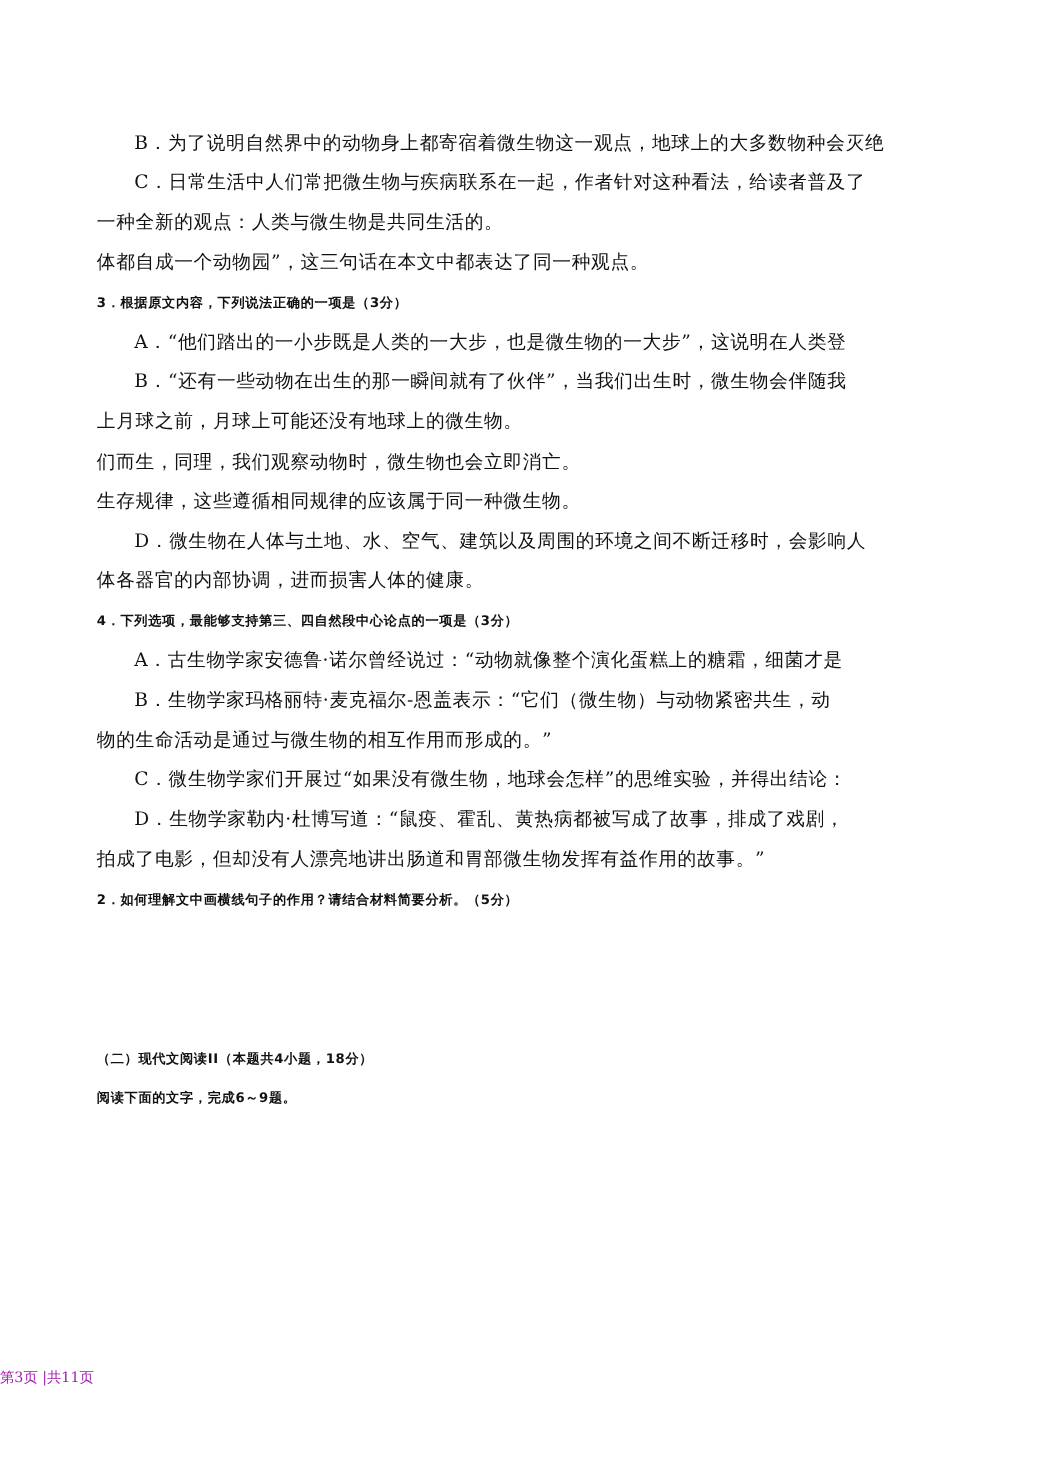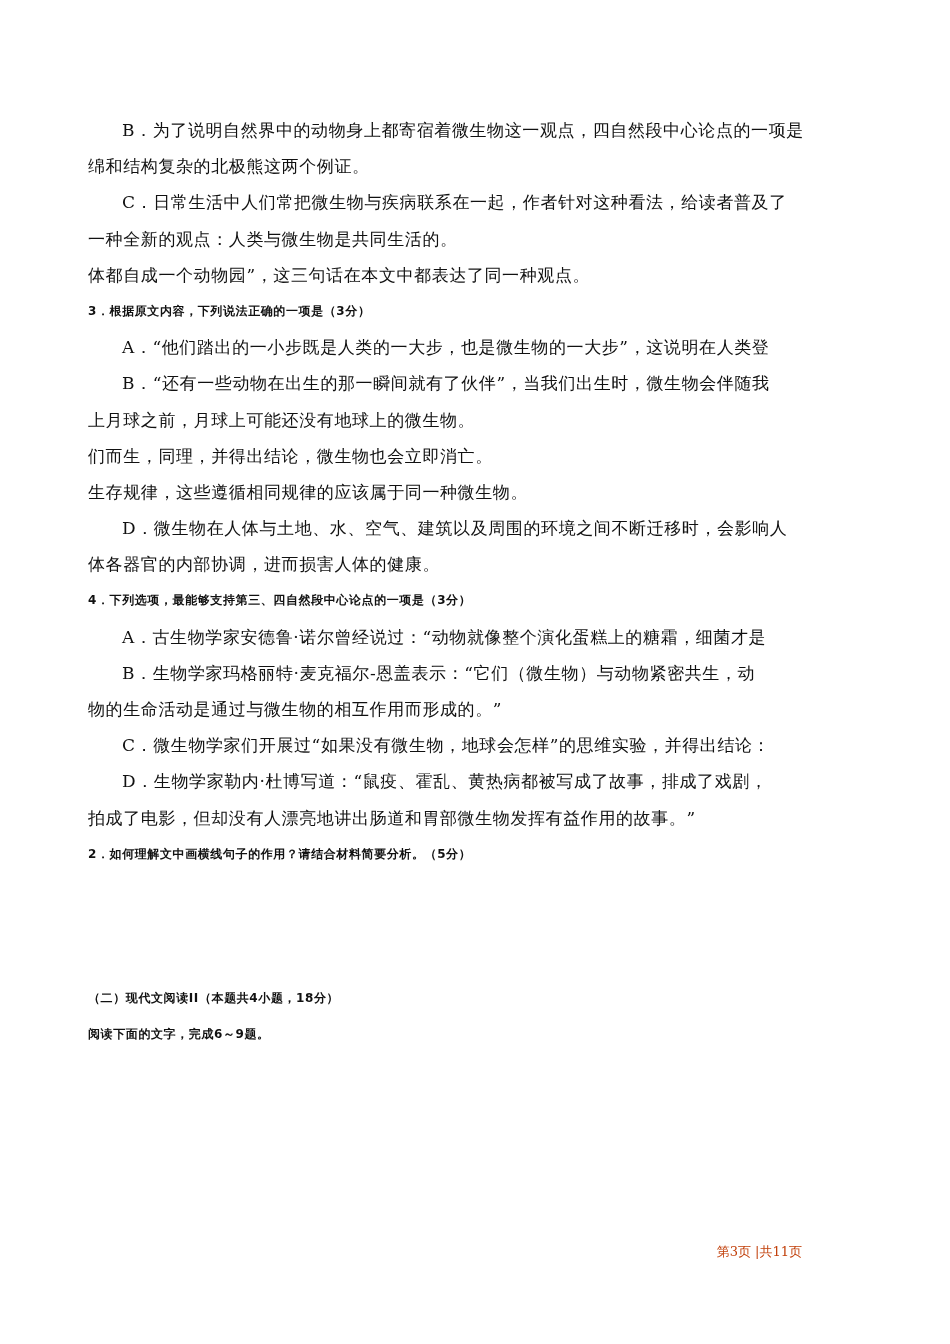--- a/index.html
+++ b/index.html
@@ -37,45 +37,44 @@
       font-size: 12px;
     }
     .gap {
       height: 108px;
     }
     .footer {
       position: absolute;
       left: 0;
       width: 802px;
       top: 1243px;
-      text-align: right;
+      text-align: left;
       font-size: 13px;
       font-family: "DejaVu Serif", "Liberation Serif", serif;
-      color: #c2410c;
+      color: #a21caf;
     }
   </style>
 </head>
 <body>
 
 <div class="page">
 
   <div>
-    <div class="line indent">B．为了说明自然界中的动物身上都寄宿着微生物这一观点，四自然段中心论点的一项是</div>
-    <div class="line">绵和结构复杂的北极熊这两个例证。</div>
+    <div class="line indent">B．为了说明自然界中的动物身上都寄宿着微生物这一观点，地球上的大多数物种会灭绝</div>
     <div class="line indent">C．日常生活中人们常把微生物与疾病联系在一起，作者针对这种看法，给读者普及了</div>
     <div class="line">一种全新的观点：人类与微生物是共同生活的。</div>
     <div class="line">体都自成一个动物园”，这三句话在本文中都表达了同一种观点。</div>
   </div>
 
   <div>
     <div class="line bold">3．根据原文内容，下列说法正确的一项是（3分）</div>
     <div class="line indent">A．“他们踏出的一小步既是人类的一大步，也是微生物的一大步”，这说明在人类登</div>
     <div class="line indent">B．“还有一些动物在出生的那一瞬间就有了伙伴”，当我们出生时，微生物会伴随我</div>
     <div class="line">上月球之前，月球上可能还没有地球上的微生物。</div>
-    <div class="line">们而生，同理，并得出结论，微生物也会立即消亡。</div>
+    <div class="line">们而生，同理，我们观察动物时，微生物也会立即消亡。</div>
     <div class="line">生存规律，这些遵循相同规律的应该属于同一种微生物。</div>
     <div class="line indent">D．微生物在人体与土地、水、空气、建筑以及周围的环境之间不断迁移时，会影响人</div>
     <div class="line">体各器官的内部协调，进而损害人体的健康。</div>
   </div>
 
   <div>
     <div class="line bold">4．下列选项，最能够支持第三、四自然段中心论点的一项是（3分）</div>
     <div class="line indent">A．古生物学家安德鲁·诺尔曾经说过：“动物就像整个演化蛋糕上的糖霜，细菌才是</div>
     <div class="line indent">B．生物学家玛格丽特·麦克福尔-恩盖表示：“它们（微生物）与动物紧密共生，动</div>
     <div class="line">物的生命活动是通过与微生物的相互作用而形成的。”</div>

